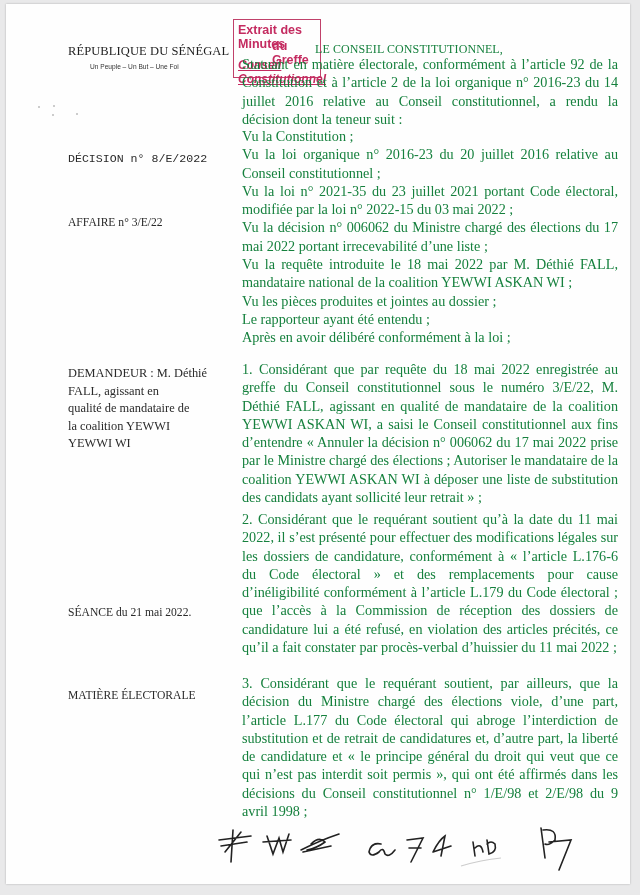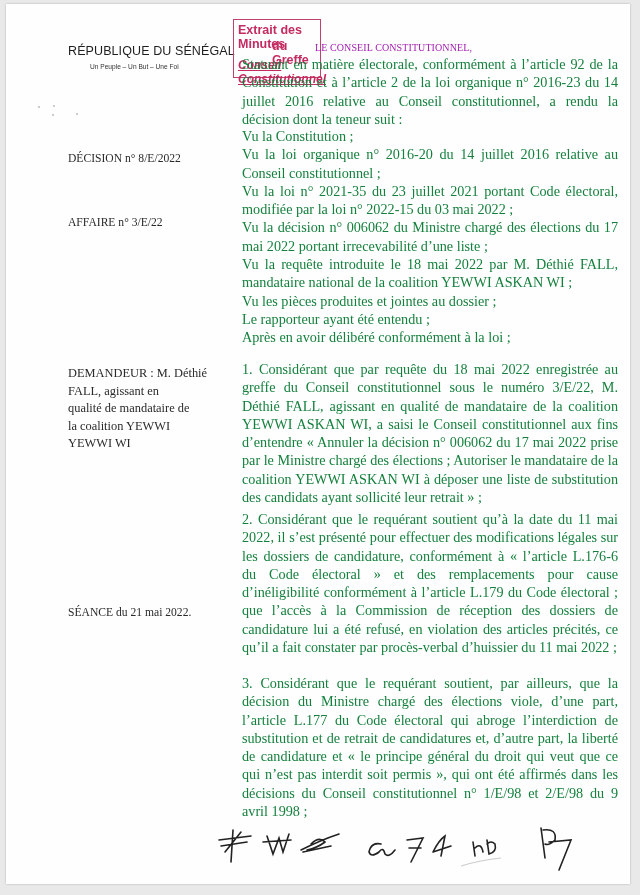--- a/index.html
+++ b/index.html
@@ -9,21 +9,21 @@
     font-family: "Liberation Serif", serif;
     color: #222;
   }
   .page {
     position: absolute; left: 6px; top: 4px; width: 624px; height: 880px;
     background: #fefefe;
     box-shadow: 0 0 2px rgba(0,0,0,0.25);
   }
   .abs { position: absolute; }
   .rep-title {
-    font-family: Liberation Sans, sans-serif;
+    font-family: Liberation Serif, serif;
     font-size: 12.5px; letter-spacing: 0.1px; color: #1e1e1e;
   }
   .rep-motto {
     font-family: "Liberation Sans", sans-serif;
     font-size: 6.6px; color: #333;
   }
   .left-label { font-size: 11.6px; color: #2a2a2a; line-height: 18px; }
   .body-text {
     font-size: 14.2px; line-height: 18.3px; color: #15803d;
     text-align: justify;
@@ -32,21 +32,21 @@
   .stamp {
     position: absolute; left: 227px; top: 15px; width: 86px; height: 57px;
     border: 1.5px solid #c0416a; color: #c42b60;
     font-family: "Liberation Sans", sans-serif; font-weight: bold;
     background: rgba(255,255,255,0.15);
   }
   .stamp .l1 { position:absolute; left: 4px; top: 3px; font-size: 12.5px; }
   .stamp .l2 { position:absolute; left: 38px; top: 19px; font-size: 12.5px; }
   .stamp .l3 { position:absolute; left: 4px; top: 38px; font-size: 12px; font-style: italic; text-decoration: underline; }
   .heading {
-    font-size: 10px; color: #a21caf; letter-spacing: 0.1px;
+    font-size: 12px; color: #15803d; letter-spacing: 0.1px;
   }
   .dots span { position: absolute; width: 2px; height: 2px; background: #bbb; border-radius: 1px; }
 </style>
 </head>
 <body>
 
 <div class="page">
 
   <div class="abs rep-title" style="left:62px; top:40px;">RÉPUBLIQUE DU SÉNÉGAL</div>
   <div class="abs rep-motto" style="left:84px; top:59px;">Un Peuple – Un But – Une Foi</div>
@@ -59,36 +59,37 @@
   </div>
 
   <div class="stamp">
     <span class="l1">Extrait des Minutes</span>
     <span class="l2">du Greffe</span>
     <span class="l3">Conseil Constitutionnel</span>
   </div>
 
   <div class="abs heading" style="left:309px; top:38px;">LE CONSEIL CONSTITUTIONNEL,</div>
 
-  <div class="abs left-label" style="left:62px; top:146px;">DÉCISION n° 8/E/2022</div>
+  <div class="abs left-label" style="left:62px; top:146px;font-family:Liberation Mono, monospace;">DÉCISION n° 8/E/2022</div>
   <div class="abs left-label" style="left:62px; top:210px;">AFFAIRE   n° 3/E/22</div>
   <div class="abs left-label" style="left:62px; top:361px; width:150px; font-size:12.4px; line-height:17.6px;">
     <div>DEMANDEUR : M. Déthié</div>
     <div>FALL, agissant en</div>
     <div>qualité de mandataire de</div>
     <div>la coalition YEWWI</div>
     <div>YEWWI WI</div>
   </div>
   <div class="abs left-label" style="left:62px; top:600px;">SÉANCE du 21 mai 2022.</div>
+  <div class="abs left-label" style="left:62px; top:683px;">MATIÈRE ÉLECTORALE</div>
 
   <div class="abs body-text" style="left:236px; top:51px; width:376px; text-indent:0;">Statuant en matière électorale, conformément à l’article 92 de la Constitution et à l’article 2 de la loi organique n° 2016-23 du 14 juillet 2016 relative au Conseil constitutionnel, a rendu la décision dont la teneur suit :</div>
 
   <div class="abs body-text" style="left:236px; top:123px; width:376px;">
     <p>Vu la Constitution ;</p>
-    <p>Vu la loi organique n° 2016-20 du 14 juillet 2016 relative au Conseil constitutionnel ;</p>
+    <p>Vu la loi organique n° 2016-23 du 20 juillet 2016 relative au Conseil constitutionnel ;</p>
     <p>Vu la loi n° 2021-35 du 23 juillet 2021 portant Code électoral, modifiée par la loi n° 2022-15 du 03 mai 2022 ;</p>
     <p>Vu la décision n° 006062 du Ministre chargé des élections du 17 mai 2022 portant irrecevabilité d’une liste ;</p>
     <p>Vu la requête introduite le 18 mai 2022 par M. Déthié FALL, mandataire national de la coalition YEWWI ASKAN WI ;</p>
     <p>Vu les pièces produites et jointes au dossier ;</p>
     <p>Le rapporteur ayant été entendu ;</p>
     <p>Après en avoir délibéré conformément à la loi ;</p>
   </div>
 
   <div class="abs body-text" style="left:236px; top:356px; width:376px;">1. Considérant que par requête du 18 mai 2022 enregistrée au greffe du Conseil constitutionnel sous le numéro 3/E/22, M. Déthié FALL, agissant en qualité de mandataire de la coalition YEWWI ASKAN WI, a saisi le Conseil constitutionnel aux fins d’entendre « Annuler la décision n° 006062 du 17 mai 2022 prise par le Ministre chargé des élections ; Autoriser le mandataire de la coalition YEWWI ASKAN WI à déposer une liste de substitution des candidats ayant sollicité leur retrait » ;</div>
   <div class="abs body-text" style="left:236px; top:506px; width:376px;">2. Considérant que le requérant soutient qu’à la date du 11 mai 2022, il s’est présenté pour effectuer des modifications légales sur les dossiers de candidature, conformément à « l’article L.176-6 du Code électoral » et des remplacements pour cause d’inéligibilité conformément à l’article L.179 du Code électoral ; que l’accès à la Commission de réception des dossiers de candidature lui a été refusé, en violation des articles précités, ce qu’il a fait constater par procès-verbal d’huissier du 11 mai 2022 ;</div>

